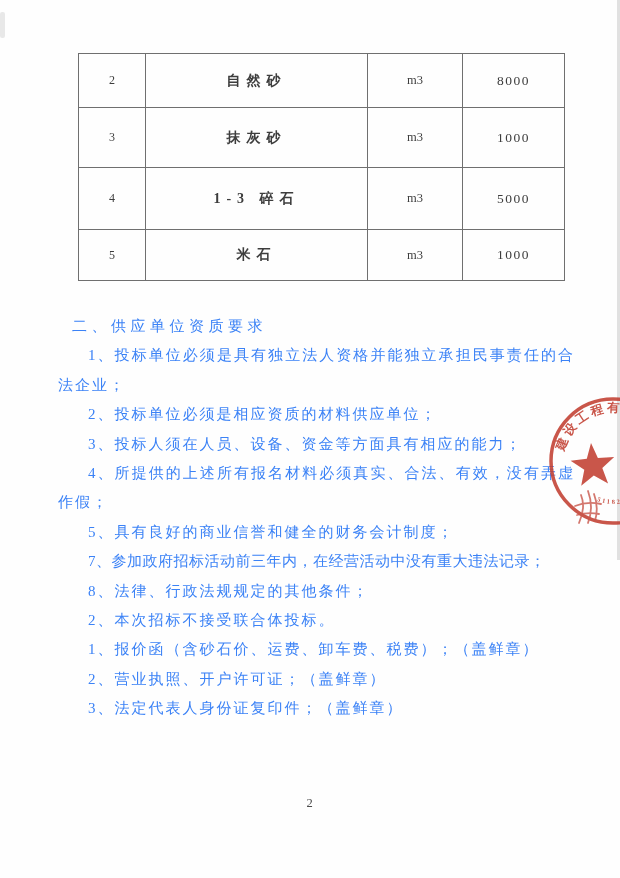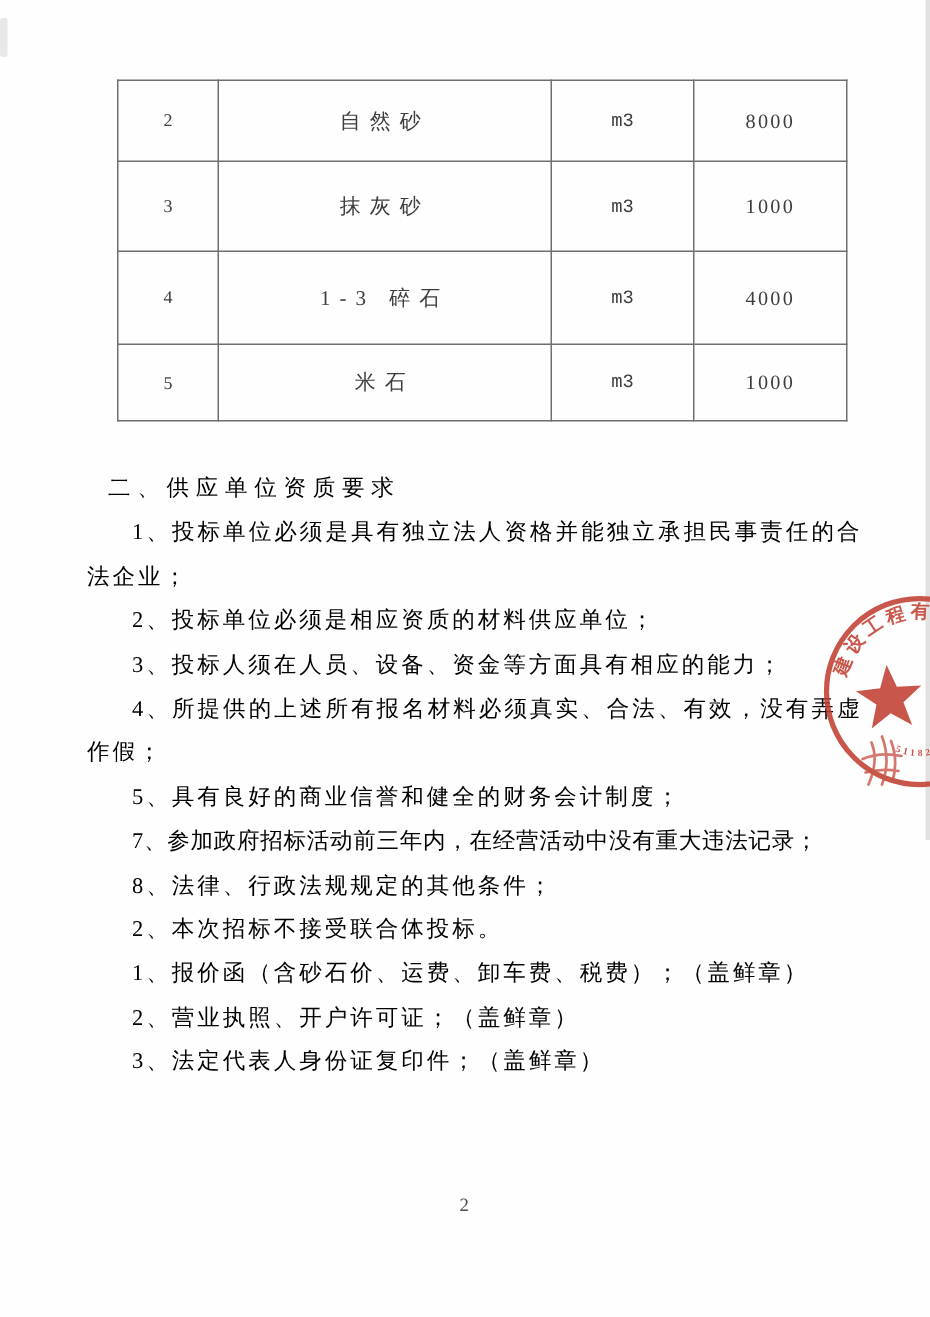--- a/index.html
+++ b/index.html
@@ -34,32 +34,32 @@
     border: 1px solid #6f6f6f;
     text-align: center;
     vertical-align: middle;
     color: #3d3d3d;
   }
   tr.r0 { height: 54px; }
   tr.r1 { height: 60px; }
   tr.r2 { height: 62px; }
   tr.r3 { height: 51px; }
   td.no   { font-size: 12px; }
-  td.name { font-size: 14px; letter-spacing: 6px; }
-  td.unit { font-size: 12.5px; font-family: Liberation Mono, monospace; }
+  td.name { font-size: 14px; letter-spacing: 6px; font-weight: bold; }
+  td.unit { font-size: 12.5px; font-family: Liberation Serif, serif; }
   td.qty  { font-size: 13.5px; letter-spacing: 1.5px; }
   
   .body-text {
     position: absolute;
     left: 58px; top: 312px;
     width: 517px;
     font-size: 15px;
     line-height: 29.4px;
     text-align: justify;
-    color: #000000;
+    color: #3b82f6;
   }
   .body-text p { margin: 0; }
   p.heading {
     text-indent: 14px;
     letter-spacing: 4.5px;
   }
   p.item {
     text-indent: 30px;
     letter-spacing: 2px;
   }
@@ -110,21 +110,21 @@
       <tr class="r1">
         <td class="no">3</td>
         <td class="name">抹灰砂</td>
         <td class="unit">m3</td>
         <td class="qty">1000</td>
       </tr>
       <tr class="r2">
         <td class="no">4</td>
         <td class="name">1-3 碎石</td>
         <td class="unit">m3</td>
-        <td class="qty">4000</td>
+        <td class="qty">5000</td>
       </tr>
       <tr class="r3">
         <td class="no">5</td>
         <td class="name">米石</td>
         <td class="unit">m3</td>
         <td class="qty">1000</td>
       </tr>
     </tbody>
   </table>
 

